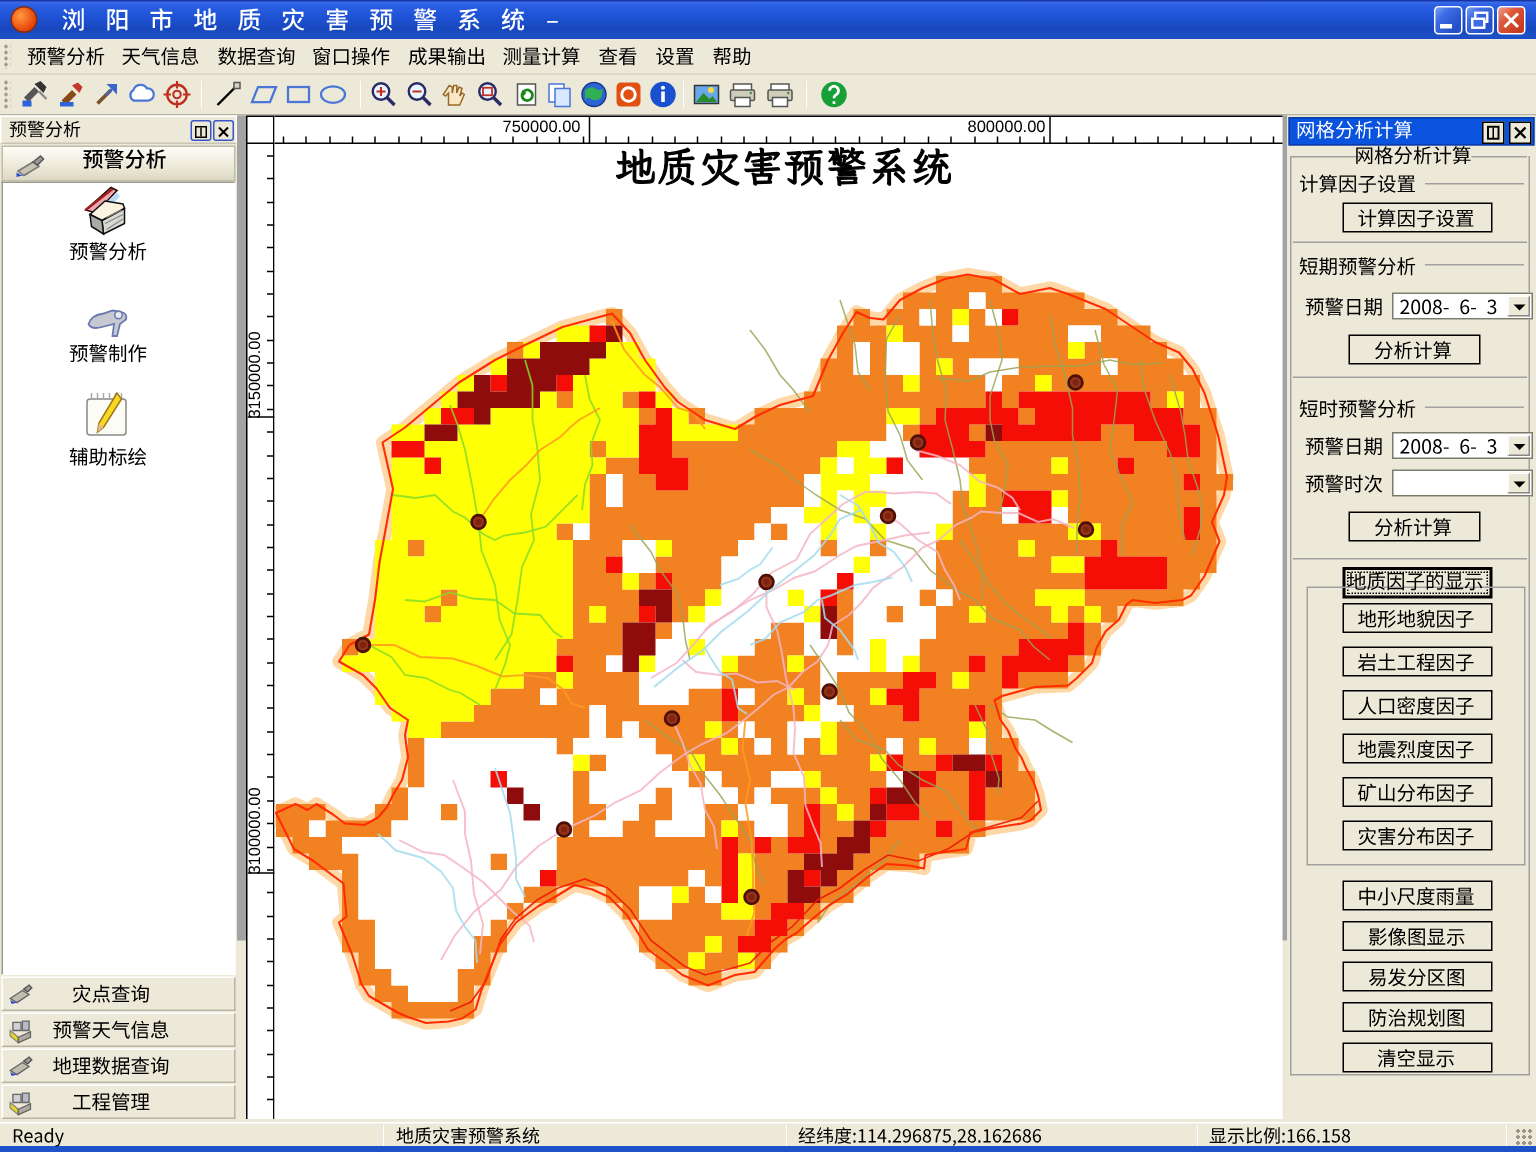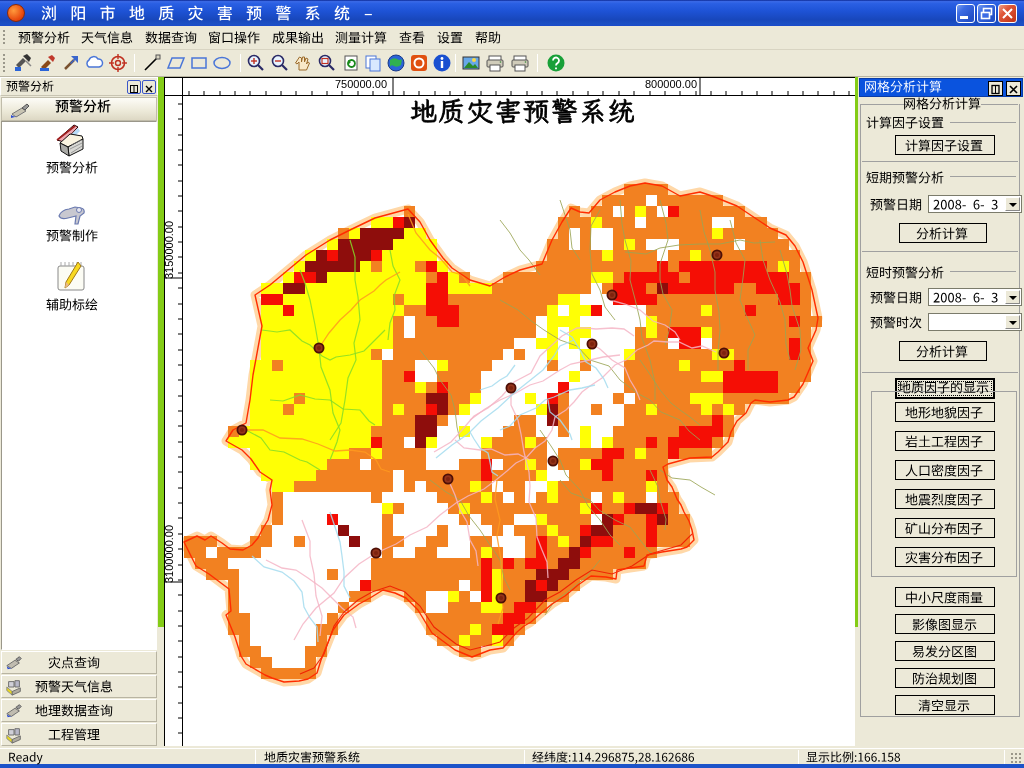--- a/index.html
+++ b/index.html
@@ -28,21 +28,21 @@
 #lpanel .hdr { position:absolute; left:0; top:0; width:158px; height:19px; background:#ECE9D8; border:1px solid #fff; border-bottom:1px solid #c8c4b2;}
 .smallbtn { position:absolute; top:2px; width:14px; height:14px; background:#ECE9D8; border:1px solid #3a56c8; border-radius:2px;}
 #lpanel .section { position:absolute; left:1px; top:20px; width:156px; height:24px;
   background:linear-gradient(180deg,#FDFCF7 0%,#ECE9D8 60%,#DDD8C4 100%); border:1px solid #c0bcaa;}
 #lpanel .white { position:absolute; left:1px; top:44px; width:156px; height:529px; background:#fff;
   border:1px solid #9a978a; border-right-color:#fff; border-bottom-color:#fff;}
 .bbar { position:absolute; left:1px; width:156px; height:23px; background:#ECE9D8;
   border:1px solid #fff; border-bottom-color:#b8b4a2; border-right-color:#b8b4a2; }
 .bbar svg { position:absolute; left:3px; top:2px; }
 
-#mapcol { left:158px; top:77px; width:700px; height:550px; background:#84cc16; }
+#mapcol { left:158px; top:77px; width:700px; height:550px; background:#a3a3a3; }
 #cornerbox { position:absolute; left:6px; top:0px; width:19px; height:19px; background:#fff; border:1px solid #000;}
 #hruler { position:absolute; left:25px; top:0px; width:672px; height:19px; background:#fff; border-top:1px solid #000; border-bottom:1px solid #000;}
 #vruler { position:absolute; left:6px; top:19px; width:19px; height:650px; background:#fff; border-left:1px solid #000; border-right:1px solid #000;}
 #canvas { position:absolute; left:25px; top:19px; width:672px; height:650px; background:#fff; }
 
 #rpanel { left:858px; top:77px; width:166px; height:670px; background:#ECE9D8;}
 #rpanel .cap { position:absolute; left:1px; top:1px; width:164px; height:19px; background:#0A53DE; border:1px solid #0a3ca8;}
 .rsmallbtn { position:absolute; top:2px; width:15px; height:15px; background:#ECE9D8; border:1px solid #000;}
 .gline { position:absolute; height:1px; background:#A0A0A0; }
 .xpbtn { position:absolute; background:#ECE9D8; border:1px solid #000; }

